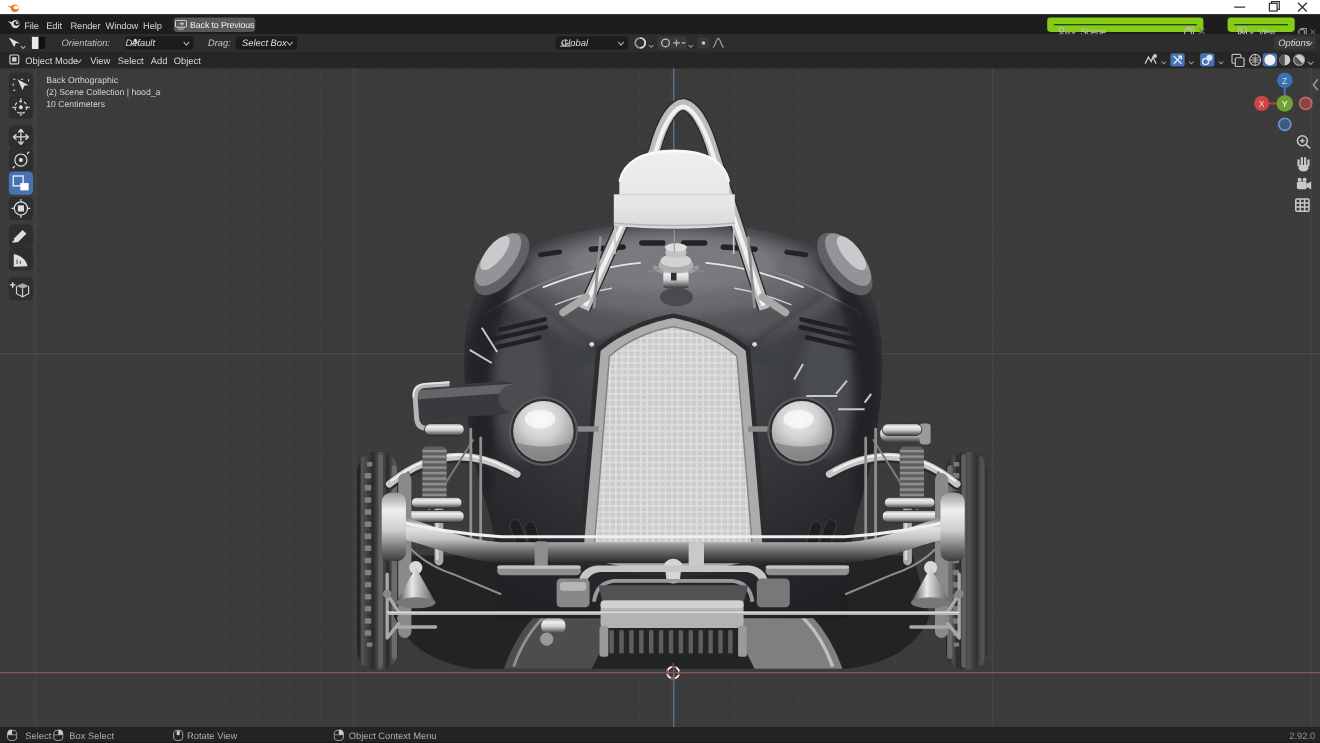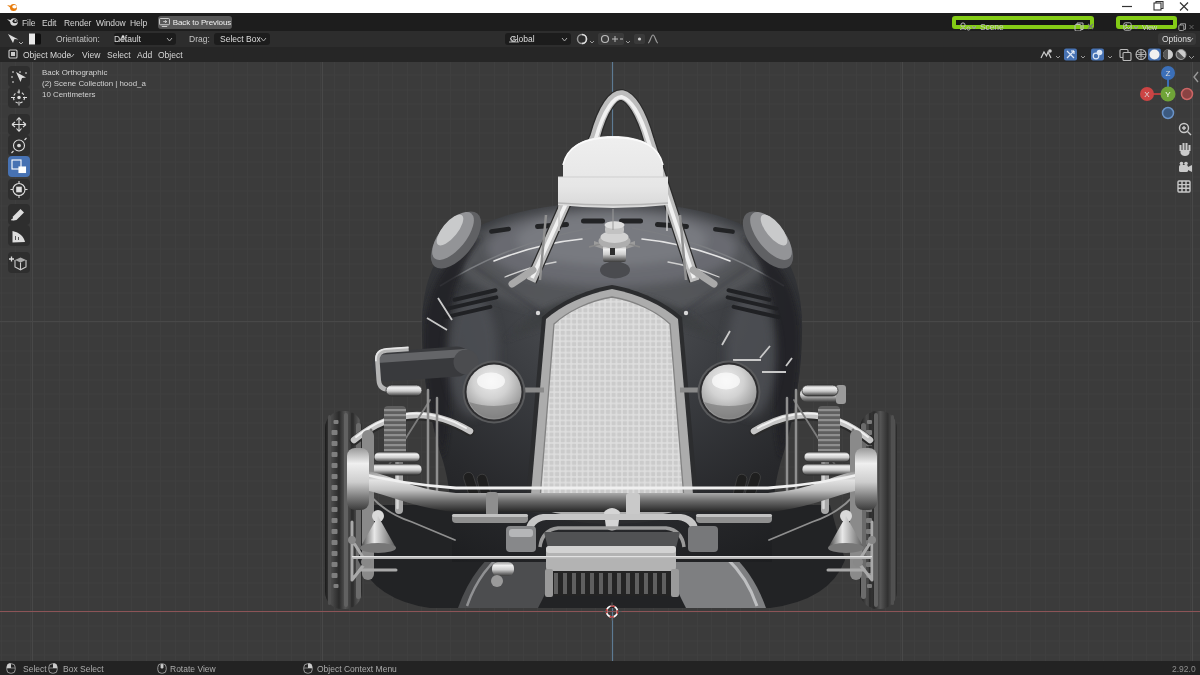--- a/index.html
+++ b/index.html
@@ -7,23 +7,23 @@
   #stage{position:relative;width:1200px;height:675px;overflow:hidden;
     font-family:"Liberation Sans",sans-serif;background:#3b3b3b;}
   .abs{position:absolute;}
   
   #titlebar{left:0;top:0;width:1200px;height:13px;background:#ffffff;color:#1a1a1a;font-size:8px;}
   #titlebar .t{position:absolute;left:23px;top:1.5px;margin-top:48px;}
   
   #menubar{left:0;top:13px;width:1200px;height:18px;background:#1d1d1d;color:#d5d5d5;font-size:8.5px;letter-spacing:-0.1px;}
   #menubar span.m{position:absolute;top:5px;}
   #btp{position:absolute;left:158px;top:3px;width:74px;height:13px;background:#575757;border-radius:3px;color:#f0f0f0;font-size:8px;display:flex;align-items:center;justify-content:center;}
-  .field{position:absolute;top:3px;height:13px;background:#151515;border:4px solid #84cc16;border-radius:3px;color:#c9c9c9;font-size:8.5px;}
+  .field{position:absolute;top:3px;height:13px;background:#151515;border:6px solid #84cc16;border-radius:3px;color:#c9c9c9;font-size:8.5px;}
   
-  #toolbar2{left:0;top:31px;width:1200px;height:16px;background:#2d2d2d;color:#c2c2c2;font-size:8.5px;}
+  #toolbar2{left:0;top:31px;width:1200px;height:16px;background:#2d2d2d;color:#c2c2c2;font-size:8.5px;font-style:italic;}
   .drop{position:absolute;top:2px;height:12px;background:#1c1c1c;border-radius:3px;color:#dedede;font-size:8.5px;line-height:12px;}
   
   #vpheader{left:0;top:47px;width:1200px;height:15px;background:rgba(37,37,37,0.93);color:#d8d8d8;font-size:8.5px;}
   #vpheader span.m{position:absolute;top:3px;}
   
   .tbtn{position:absolute;left:8px;width:22px;height:21px;background:#2e2e2e;border-radius:4px;}
   .tbtn.active{background:#4772b3;}
   
   #ovl{left:42px;top:67px;color:#d2d2d2;font-size:7.9px;line-height:11px;}
   

